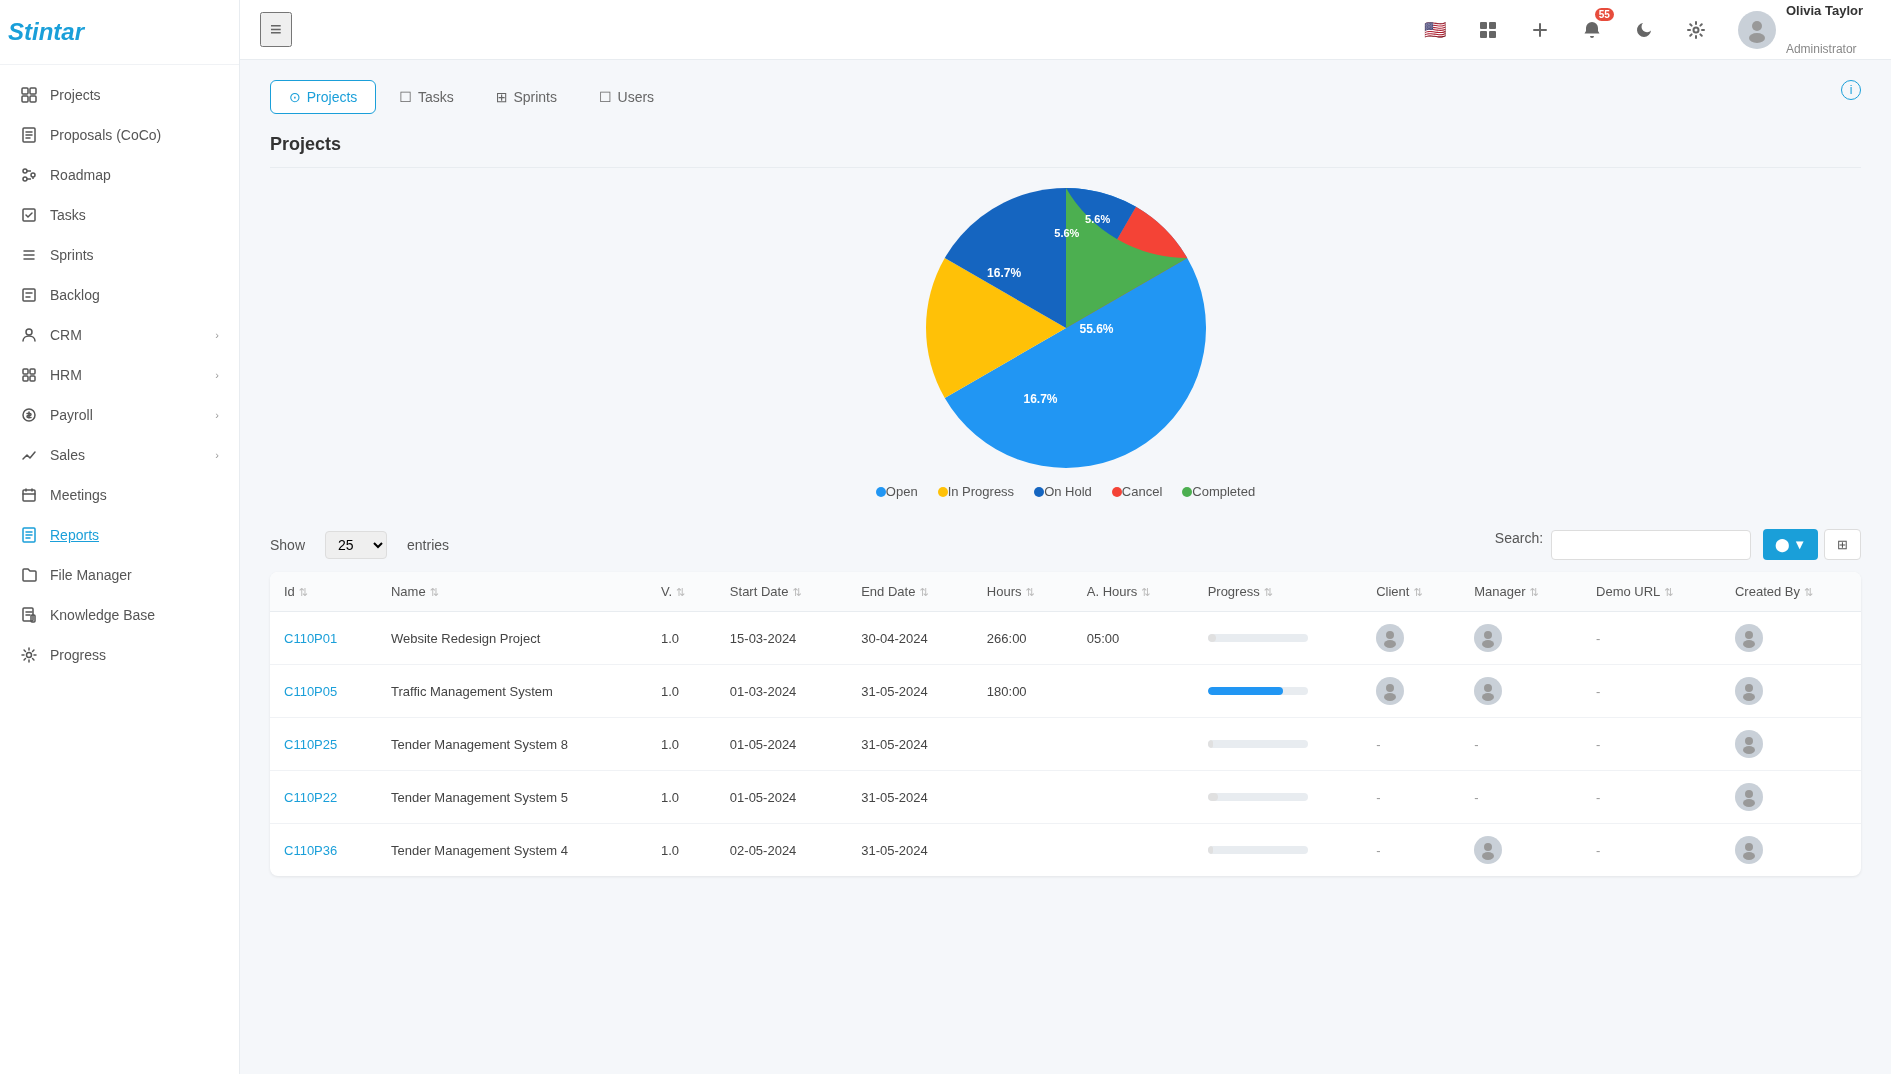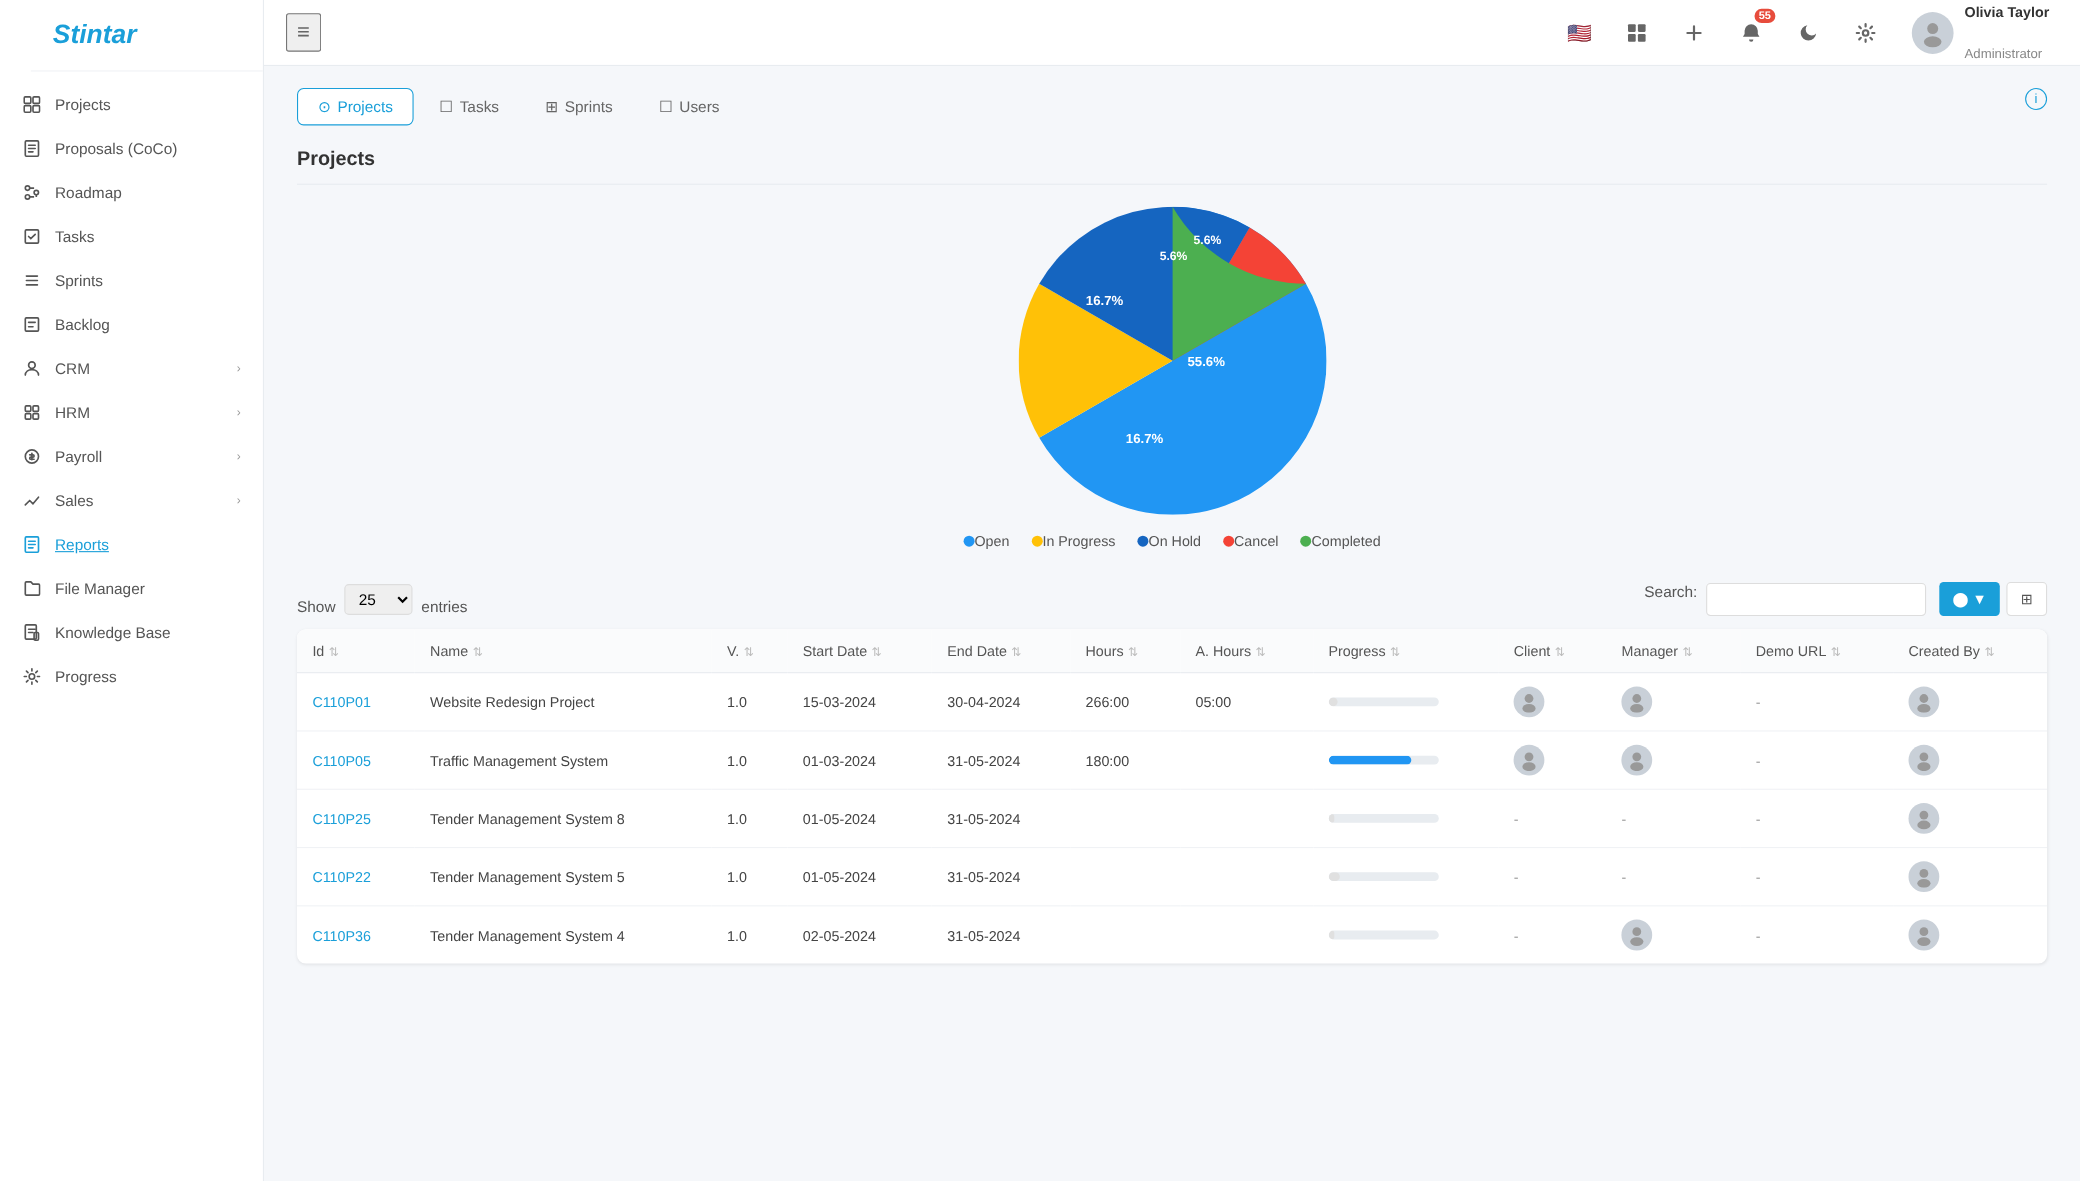--- a/index.html
+++ b/index.html
@@ -1,20 +1,20 @@
 <!DOCTYPE html>
 <html><head>
   <meta charset="utf-8">
   <style>
     * { box-sizing: border-box; margin: 0; padding: 0; }
     body { font-family: -apple-system, BlinkMacSystemFont, 'Segoe UI', sans-serif; font-size: 14px; background: #f5f7fa; display: flex; height: 100vh; overflow: hidden; }
 
     
     .sidebar { width: 240px; background: #fff; border-right: 1px solid #e8ecf0; display: flex; flex-direction: column; overflow-y: auto; flex-shrink: 0; }
-    .sidebar-logo { padding: 18px 20px; border-bottom: 1px solid #f0f2f5; margin-left: 28px; }
+    .sidebar-logo { padding: 18px 8px; border-bottom: 1px solid #f0f2f5; }
     .logo-text { font-size: 24px; font-weight: 700; color: #1a9fd9; font-style: italic; }
     .sidebar-nav { padding: 10px 0; }
     .nav-item { display: flex; align-items: center; gap: 12px; padding: 11px 20px; cursor: pointer; color: #555; font-size: 14px; border-radius: 0; transition: background 0.15s; }
     .nav-item.active { color: #1a9fd9; font-weight: 500; text-decoration: underline; }
     .nav-item .nav-icon { width: 18px; height: 18px; display: flex; align-items: center; justify-content: center; flex-shrink: 0; }
     .nav-item .chevron { margin-left: auto; font-size: 11px; color: #999; }
 
     
     .main { flex: 1; display: flex; flex-direction: column; overflow: hidden; }
 
@@ -45,21 +45,21 @@
 
     
     .chart-area { display: flex; flex-direction: column; align-items: center; margin-bottom: 30px; }
     .pie-chart-container { position: relative; width: 280px; height: 280px; }
     .legend { display: flex; gap: 20px; margin-top: 16px; flex-wrap: wrap; justify-content: center; }
     .legend-item { display: flex; align-items: center; gap: 0; font-size: 13px; color: #555; }
     .legend-dot { width: 10px; height: 10px; border-radius: 50%; }
 
     
     .table-controls { display: flex; align-items: center; justify-content: space-between; margin-bottom: 12px; }
-    .show-entries { display: flex; align-items: flex-end; gap: 8px; font-size: 14px; color: #555; }
+    .show-entries { display: flex; align-items: center; gap: 20px; font-size: 14px; color: #555; }
     .show-select { border: 1px solid #ddd; border-radius: 4px; padding: 4px 8px; font-size: 14px; }
     .search-box { display: flex; align-items: flex-start; gap: 8px; }
     .search-label { font-size: 14px; color: #555; }
     .search-input { border: 1px solid #ddd; border-radius: 4px; padding: 6px 10px; font-size: 14px; width: 200px; }
     .table-actions { display: flex; gap: 6px; }
     .table-btn { padding: 7px 12px; border-radius: 4px; border: none; cursor: pointer; font-size: 13px; }
     .table-btn.primary { background: #1a9fd9; color: #fff; }
     .table-btn.secondary { background: #fff; border: 1px solid #ddd; color: #555; }
 
     
@@ -185,20 +185,30 @@
       <span class="chevron">›</span>
     </div>
       <div class="nav-item">
       <span class="nav-icon">
           <svg width="16" height="16" viewBox="0 0 16 16" fill="none">
             <path d="M2 12l4-4 3 3 5-6" stroke="currentColor" stroke-width="1.5" stroke-linecap="round" stroke-linejoin="round"></path>
           </svg>
         </span>
       <span>Sales</span>
       <span class="chevron">›</span>
+    </div>
+      <div class="nav-item">
+      <span class="nav-icon">
+          <svg width="16" height="16" viewBox="0 0 16 16" fill="none">
+            <rect x="2" y="3" width="12" height="11" rx="1" stroke="currentColor" stroke-width="1.5"></rect>
+            <path d="M5 2v2M11 2v2M2 7h12" stroke="currentColor" stroke-width="1.5" stroke-linecap="round"></path>
+          </svg>
+        </span>
+      <span>Meetings</span>
+
     </div>
       <div class="nav-item active">
       <span class="nav-icon">
           <svg width="16" height="16" viewBox="0 0 16 16" fill="none">
             <rect x="2" y="1" width="12" height="14" rx="1" stroke="currentColor" stroke-width="1.5"></rect>
             <path d="M5 5h6M5 8h6M5 11h4" stroke="currentColor" stroke-width="1.5" stroke-linecap="round"></path>
           </svg>
         </span>
       <span>Reports</span>
 

